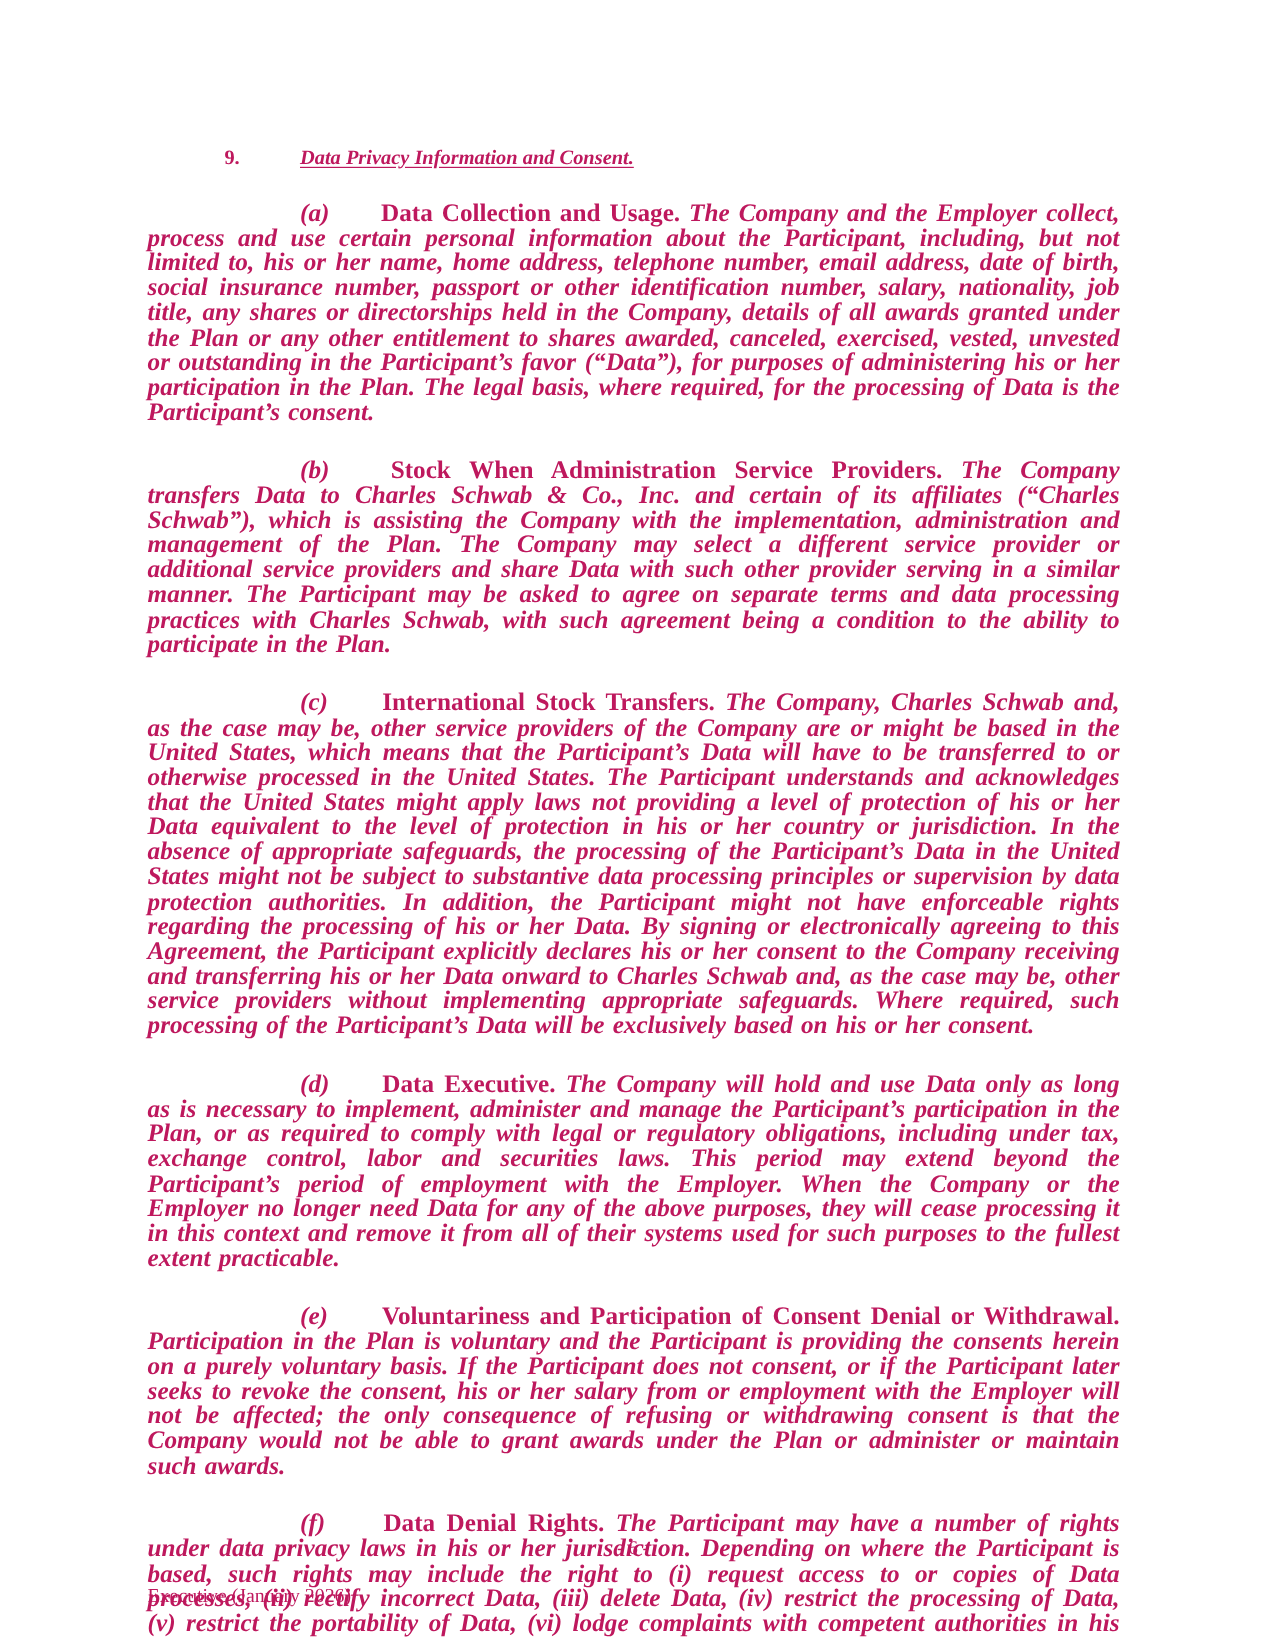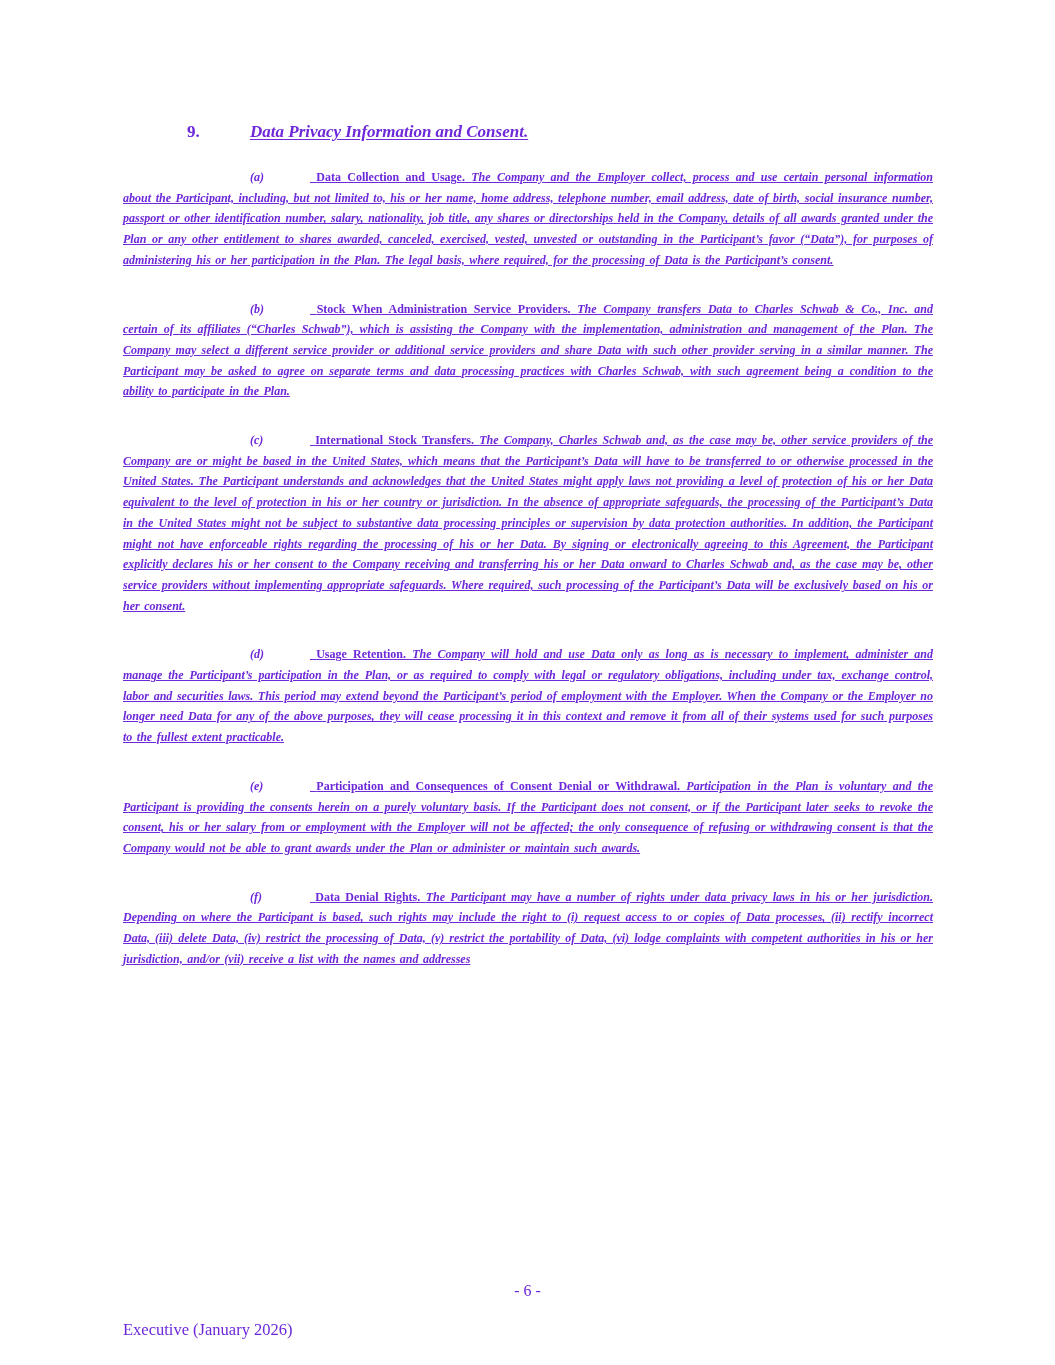--- a/index.html
+++ b/index.html
@@ -6,21 +6,21 @@
     margin: 0;
     padding: 0;
     background: #ffffff;
   }
   .page {
     position: relative;
     width: 1055px;
     height: 1365px;
     box-sizing: border-box;
     background: #ffffff;
-    color: #6d28d9;
+    color: #be185d;
     padding: 121px 122px 0 123px;
     overflow: hidden;
     font-family: "Liberation Serif", serif;
     border-radius: 18px;
   }
   .heading {
     font-size: 17px;
     line-height: 21px;
     font-weight: bold;
     margin: 0 0 25px 64px;
@@ -30,29 +30,28 @@
     width: 63px;
     font-style: normal;
     text-indent: 0;
   }
   .heading .title {
     font-style: italic;
     text-decoration: underline;
     text-underline-offset: 2px;
   }
   .para {
-    font-size: 12px;
+    font-size: 21px;
     line-height: 20.7px;
     font-weight: bold;
     font-style: italic;
     text-align: justify;
     text-indent: 127px;
     word-spacing: 1.5px;
     margin: 0 0 28px 0;
-    text-decoration: underline;
   }
   .para .label {
     display: inline-block;
     width: 60px;
     text-indent: 0;
   }
   .para .ptitle {
     font-style: normal;
   }
   .pageno {
@@ -99,27 +98,27 @@
   </p>
 
   <p class="para">
     <span class="label">(c)</span>
     <span class="ptitle">International Stock Transfers.</span>
     <span class="pbody">The Company, Charles Schwab and, as the case may be, other service providers of the Company are or might be based in the United States, which means that the Participant’s Data will have to be transferred to or otherwise processed in the United States.  The Participant understands and acknowledges that the United States might apply laws not providing a level of protection of his or her Data equivalent to the level of protection in his or her country or jurisdiction.  In the absence of appropriate safeguards, the processing of the Participant’s Data in the United States might not be subject to substantive data processing principles or supervision by data protection authorities.  In addition, the Participant might not have enforceable rights regarding the processing of his or her Data.  By signing or electronically agreeing to this Agreement, the Participant explicitly declares his or her consent to the Company receiving and transferring his or her Data onward to Charles Schwab and, as the case may be, other service providers without implementing appropriate safeguards. Where required, such processing of the Participant’s Data will be exclusively based on his or her consent.</span>
   </p>
 
   <p class="para">
     <span class="label">(d)</span>
-    <span class="ptitle">Usage Retention.</span>
+    <span class="ptitle">Data Executive.</span>
     <span class="pbody">The Company will hold and use Data only as long as is necessary to implement, administer and manage the Participant’s participation in the Plan, or as required to comply with legal or regulatory obligations, including under tax, exchange control, labor and securities laws.  This period may extend beyond the Participant’s period of employment with the Employer. When the Company or the Employer no longer need Data for any of the above purposes, they will cease processing it in this context and remove it from all of their systems used for such purposes to the fullest extent practicable.</span>
   </p>
 
   <p class="para">
     <span class="label">(e)</span>
-    <span class="ptitle">Participation and Consequences of Consent Denial or Withdrawal.</span>
+    <span class="ptitle">Voluntariness and Participation of Consent Denial or Withdrawal.</span>
     <span class="pbody">Participation in the Plan is voluntary and the Participant is providing the consents herein on a purely voluntary basis.  If the Participant does not consent, or if the Participant later seeks to revoke the consent, his or her salary from or employment with the Employer will not be affected; the only consequence of refusing or withdrawing consent is that the Company would not be able to grant awards under the Plan or administer or maintain such awards.</span>
   </p>
 
   <p class="para">
     <span class="label">(f)</span>
     <span class="ptitle">Data Denial Rights.</span>
     <span class="pbody">The Participant may have a number of rights under data privacy laws in his or her jurisdiction.  Depending on where the Participant is based, such rights may include the right to (i) request access to or copies of Data processes, (ii) rectify incorrect Data, (iii) delete Data, (iv) restrict the processing of Data, (v) restrict the portability of Data, (vi) lodge complaints with competent authorities in his or her jurisdiction, and/or (vii) receive a list with the names and addresses</span>
   </p>
 </div>
 

